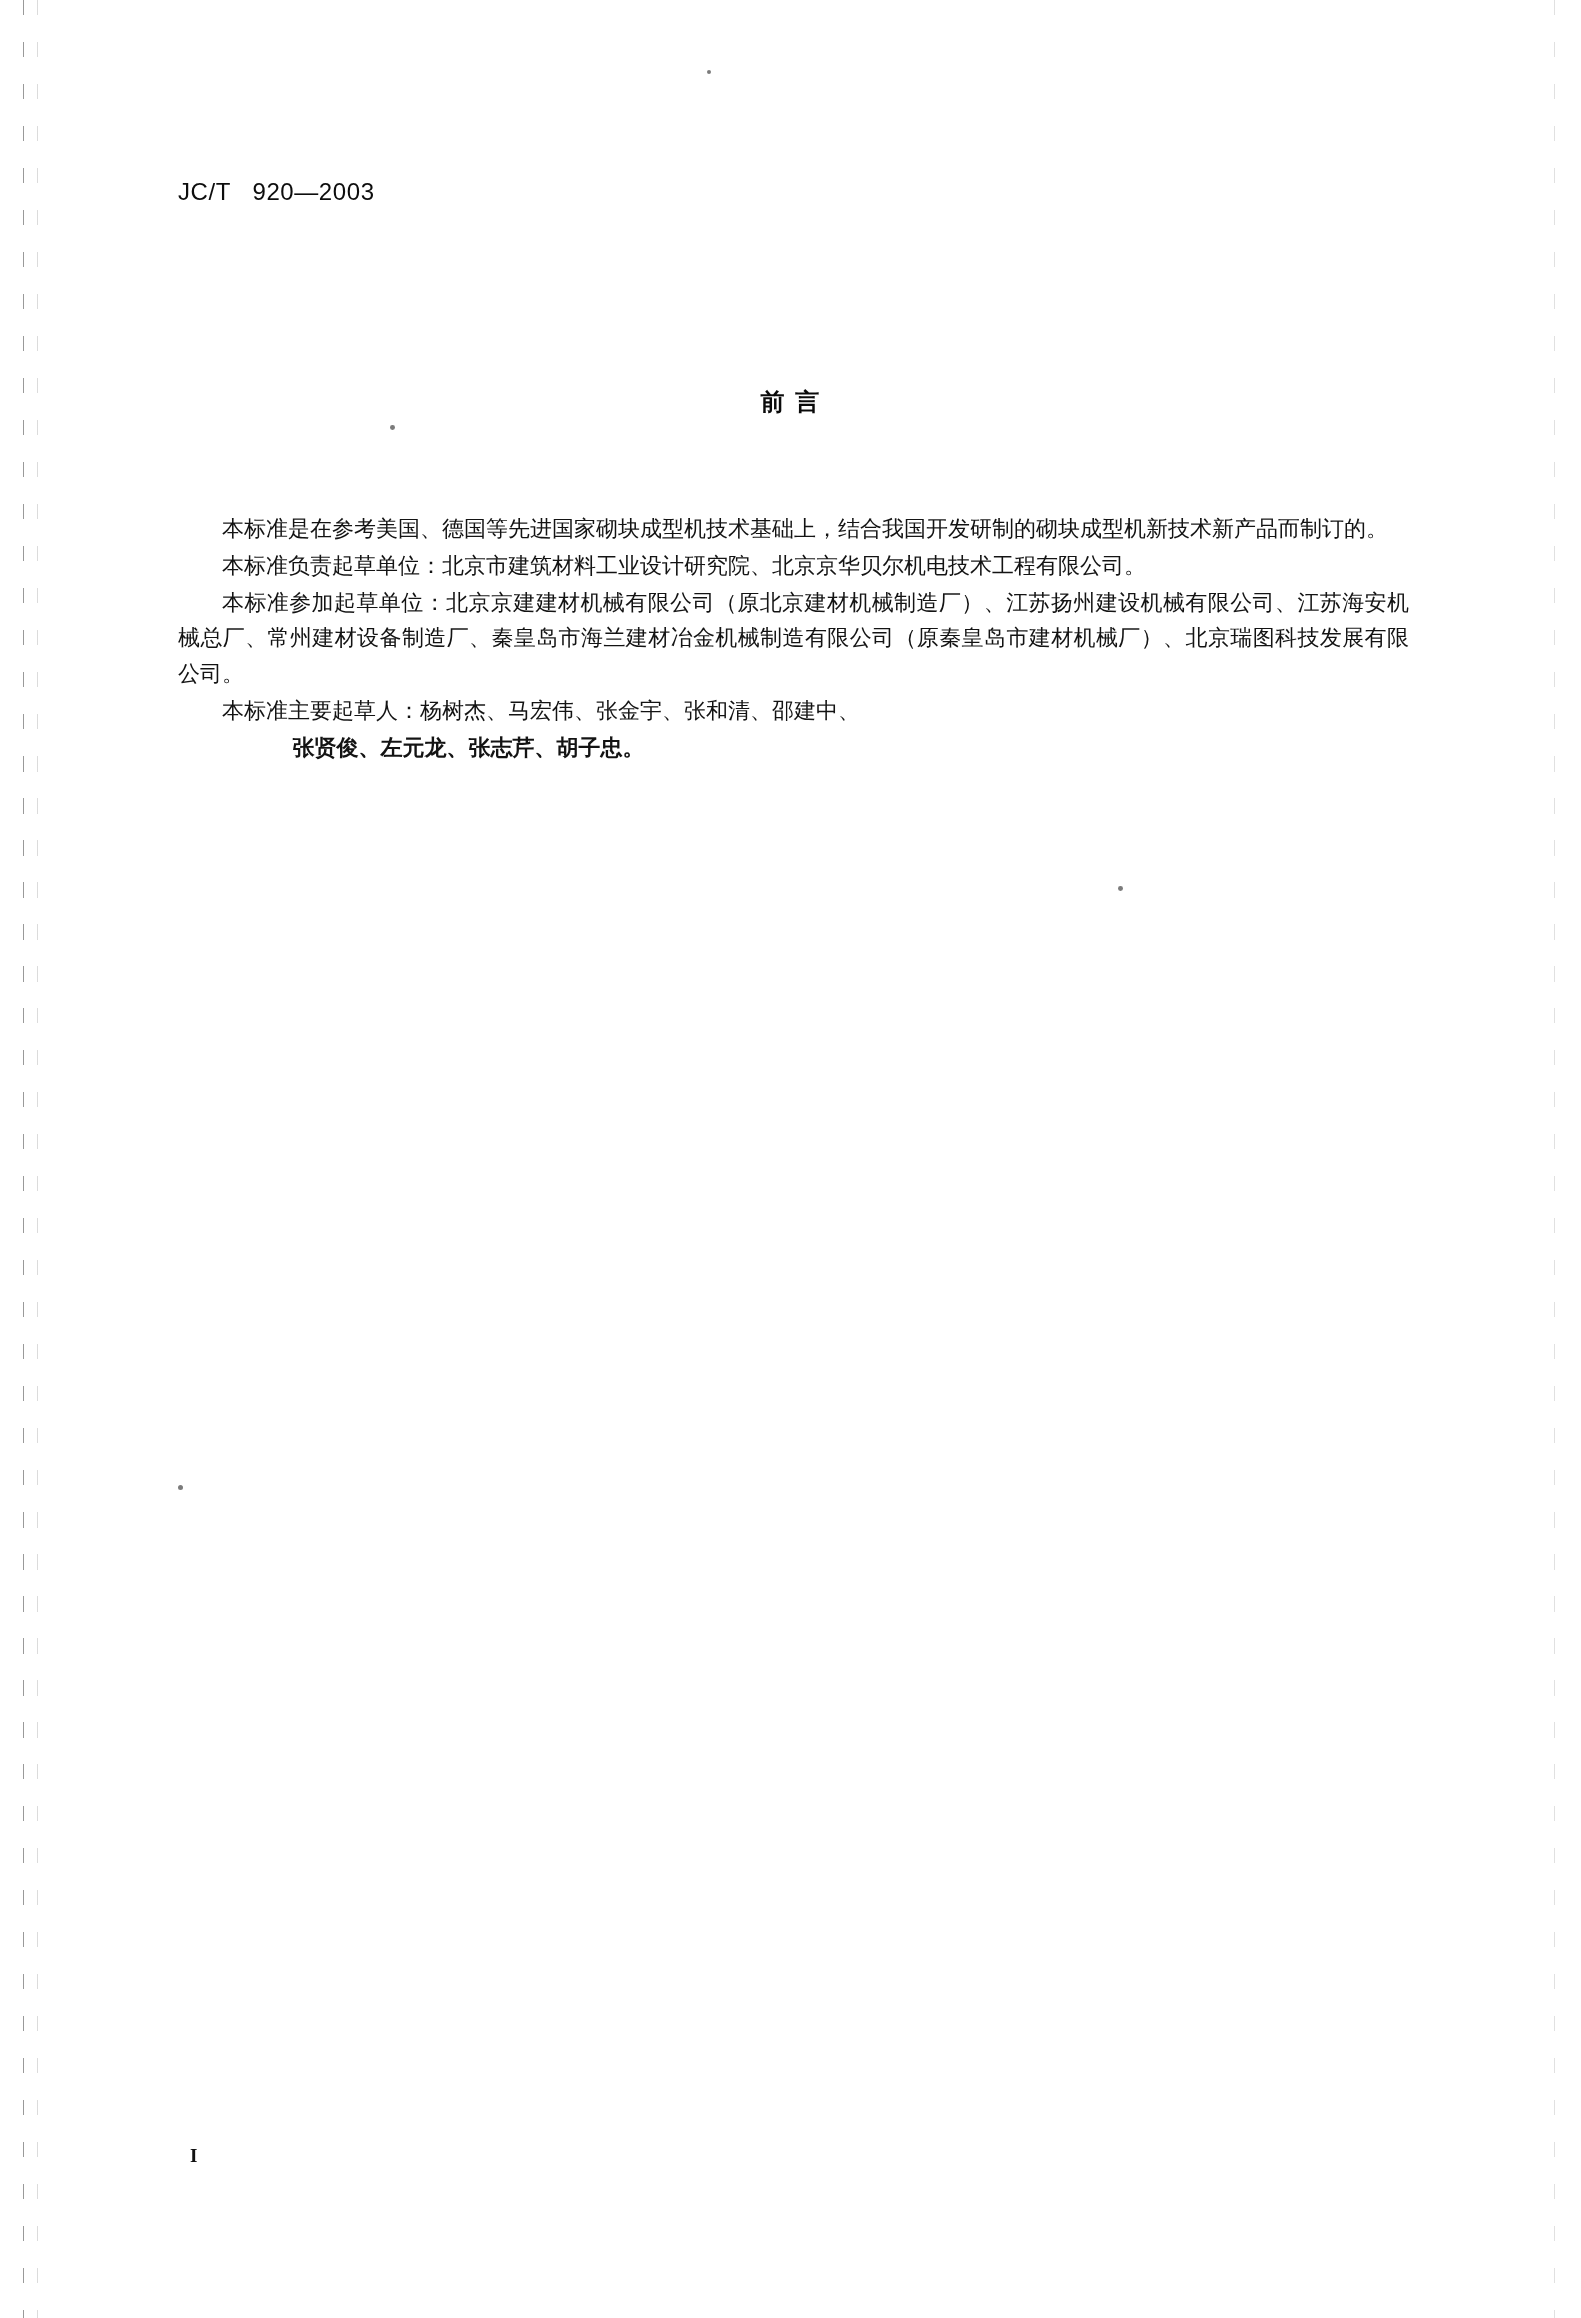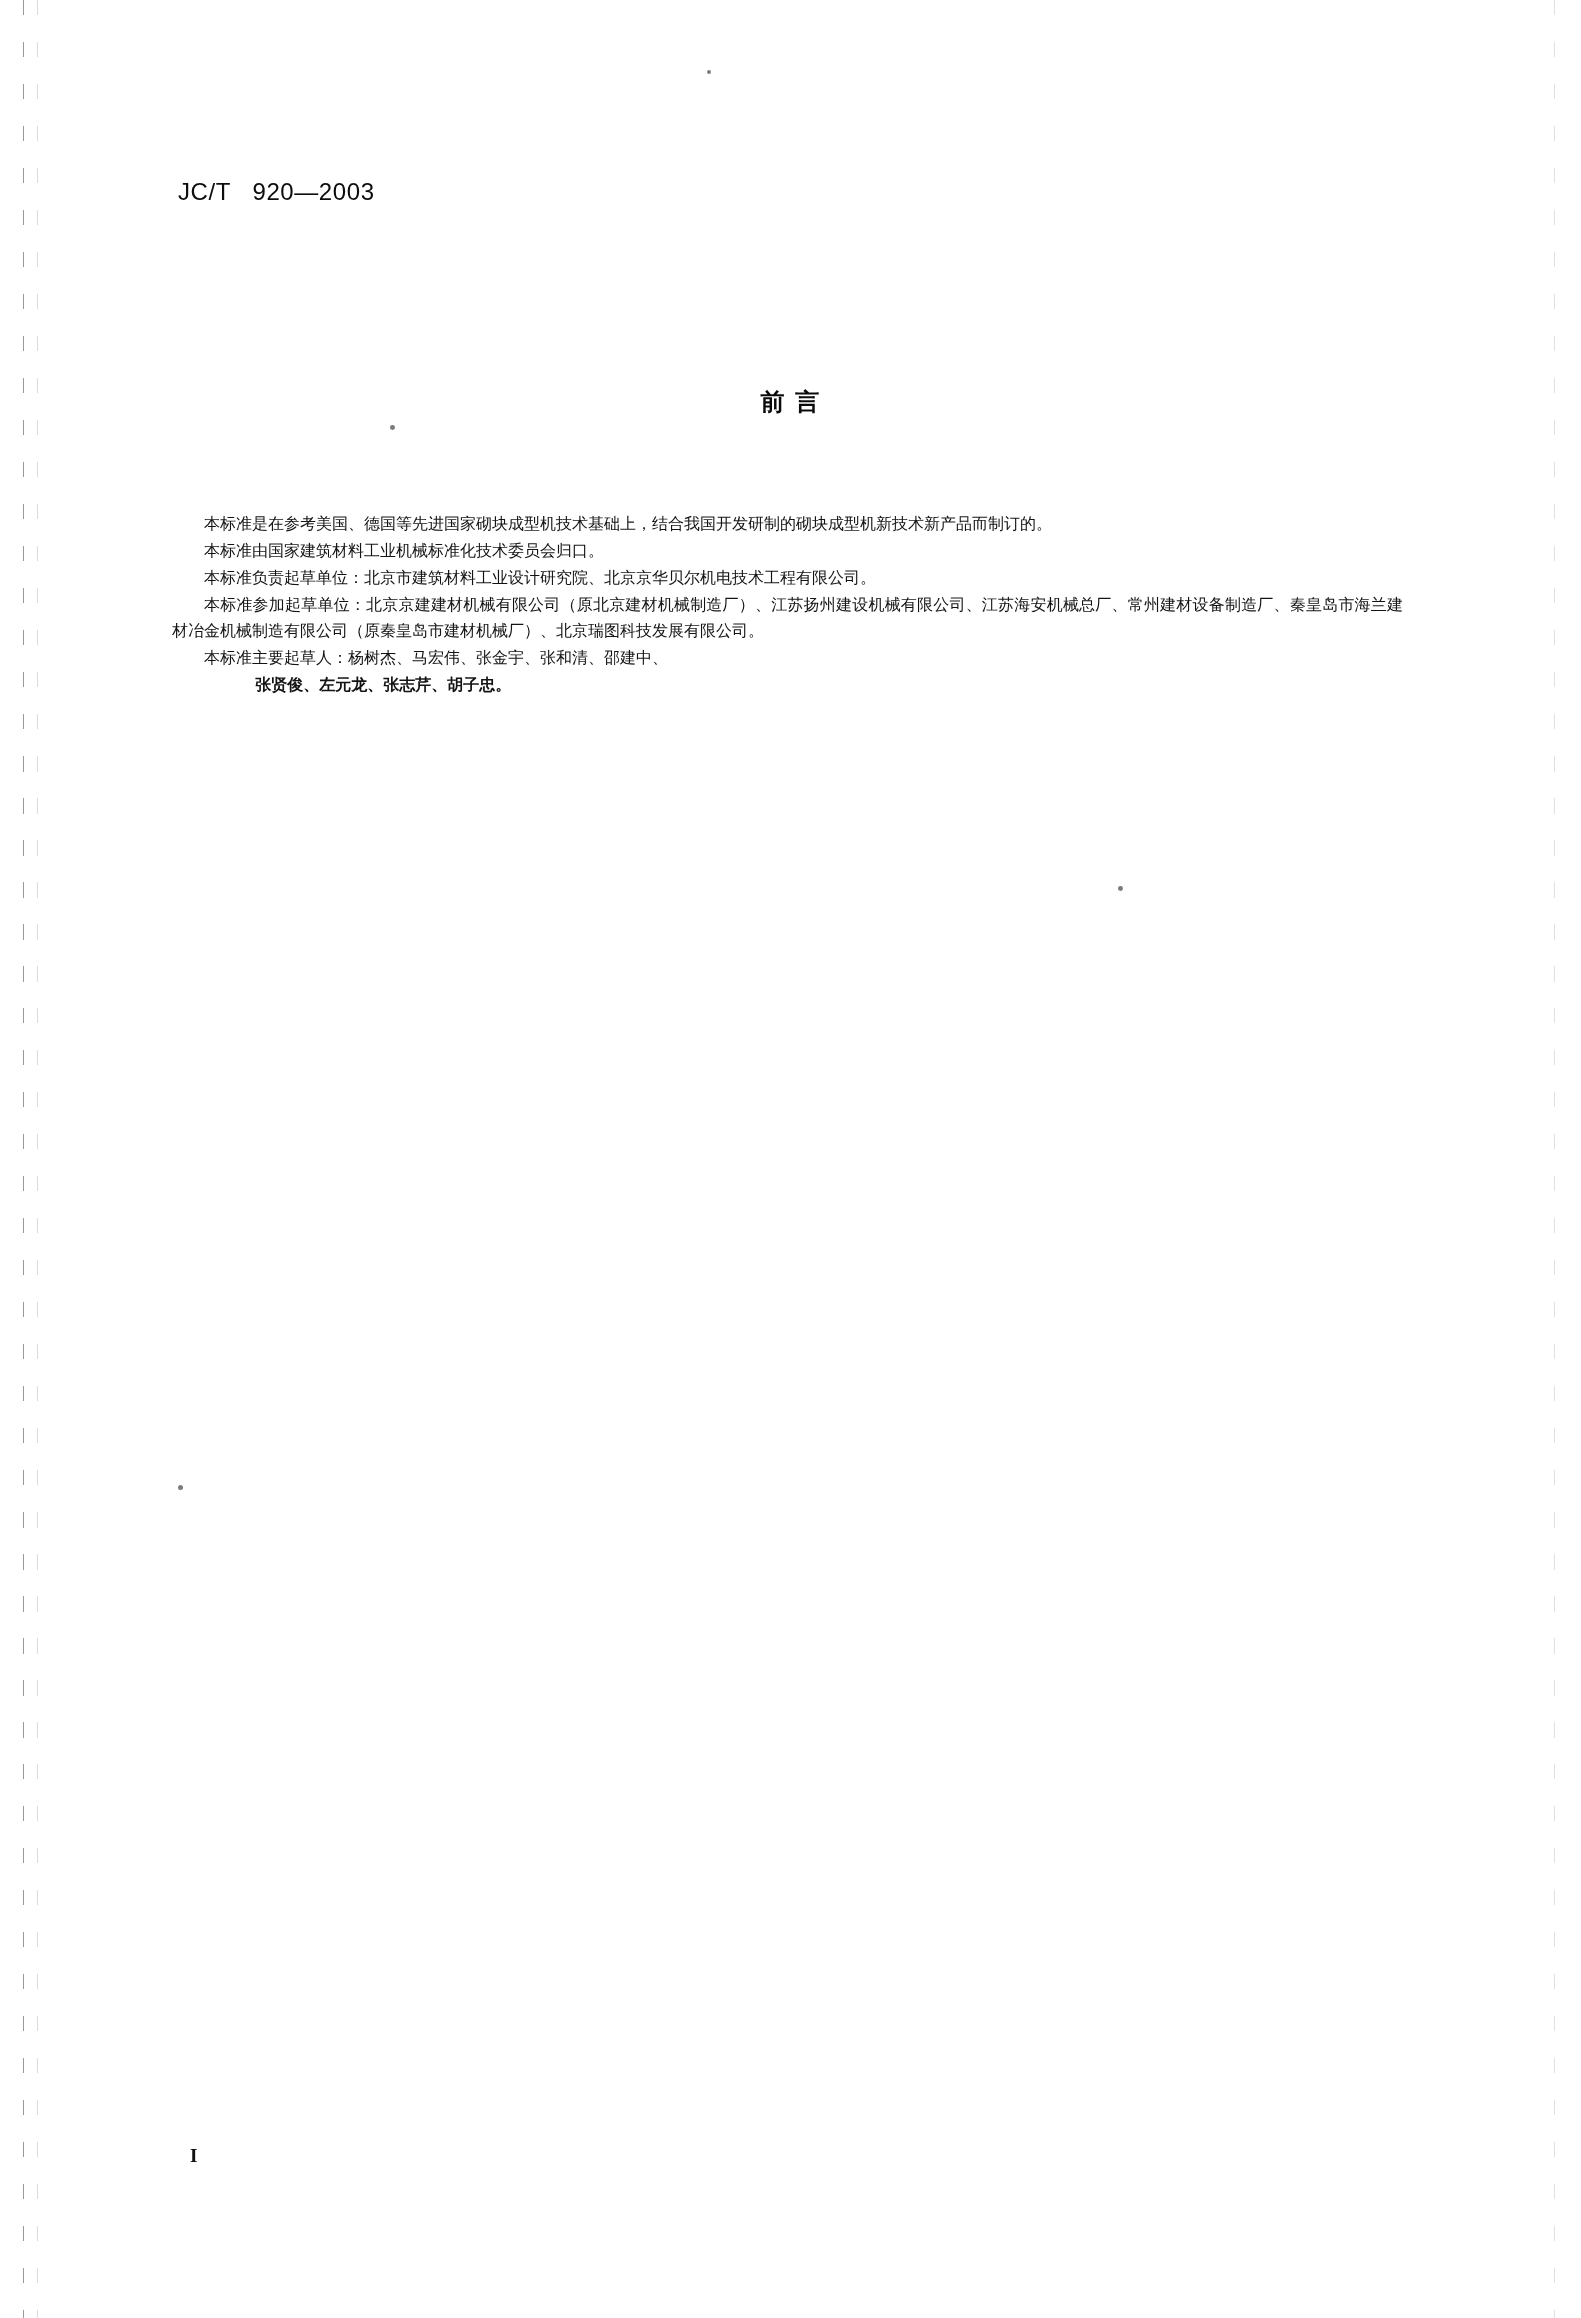--- a/index.html
+++ b/index.html
@@ -65,25 +65,25 @@
     font-family: "DejaVu Sans", "Liberation Sans", sans-serif;
     font-weight: bold;
     font-size: 24px;
     letter-spacing: 1.2px;
     color: #0a0a0a;
   }
 
   
   .body-block {
     position: absolute;
-    left: 172px;
+    left: 178px;
     top: 511px;
     width: 1231px;
     font-family: "DejaVu Sans", "Liberation Sans", sans-serif;
-    font-size: 16px;
+    font-size: 22px;
     line-height: 1.62;
     color: #131313;
     text-align: justify;
   }
   .para {
     margin: 0 0 1.2px 0;
     text-indent: 2em;
   }
   .para.drafters-second {
     text-indent: 5.2em;
@@ -114,21 +114,20 @@
   <div class="scan-speck" style="left:390px; top:425px; width:4.8px; height:4.8px;"></div>
   <div class="scan-speck" style="left:1118px; top:886px; width:4.8px; height:4.8px;"></div>
   <div class="scan-speck" style="left:178px; top:1485px; width:5.4px; height:5.4px;"></div>
 
   <div class="std-header">JC/T   920—2003</div>
 
   <div class="doc-title">前      言</div>
 
   <div class="body-block">
     <p class="para">本标准是在参考美国、德国等先进国家砌块成型机技术基础上，结合我国开发研制的砌块成型机新技术新产品而制订的。</p>
-    <p class="para">本标准由国家建筑材料工业机械标准化技术委员会归口。</p>
     <p class="para">本标准负责起草单位：北京市建筑材料工业设计研究院、北京京华贝尔机电技术工程有限公司。</p>
     <p class="para">本标准参加起草单位：北京京建建材机械有限公司（原北京建材机械制造厂）、江苏扬州建设机械有限公司、江苏海安机械总厂、常州建材设备制造厂、秦皇岛市海兰建材冶金机械制造有限公司（原秦皇岛市建材机械厂）、北京瑞图科技发展有限公司。</p>
     <p class="para">本标准主要起草人：杨树杰、马宏伟、张金宇、张和清、邵建中、</p>
     <p class="para drafters-second">张贤俊、左元龙、张志芹、胡子忠。</p>
   </div>
 
   <div class="page-number">I</div>
 
 </div>
 

